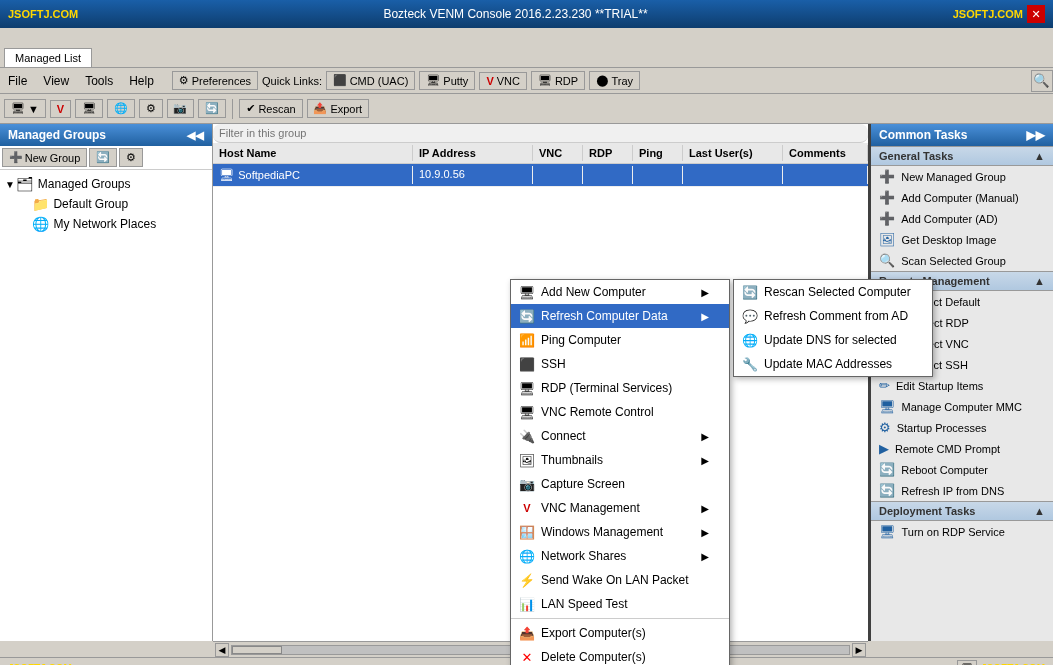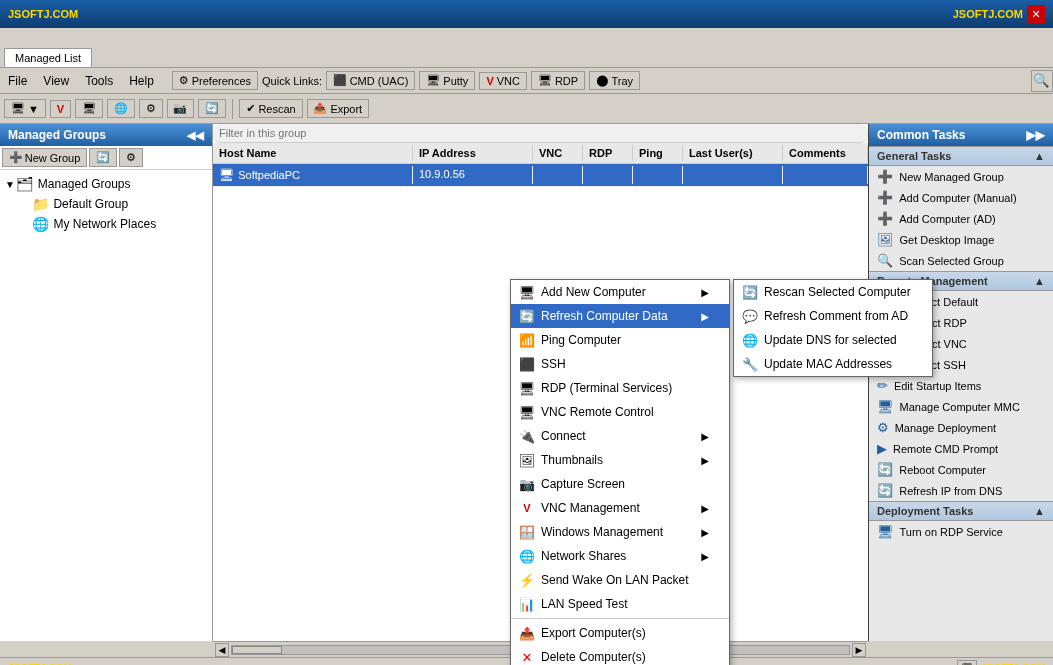--- a/index.html
+++ b/index.html
@@ -58,21 +58,21 @@
     .td { font-size: 11px; padding: 2px 6px; border-right: 1px solid #eee; flex-shrink: 0; overflow: hidden; text-overflow: ellipsis; white-space: nowrap; }
     .td.hostname { width: 200px; display: flex; align-items: center; gap: 4px; }
     .td.ip { width: 120px; }
     .td.vnc { width: 50px; }
     .td.rdp { width: 50px; }
     .td.ping { width: 50px; }
     .td.lastuser { width: 100px; }
     .td.comments { flex: 1; }
     
     
-    #right-panel { width: 185px; background: #e8e8e8; border-left: 1px solid #404040; display: flex; flex-direction: column; overflow: auto; }
+    #right-panel { width: 185px; background: #e8e8e8; border-left: 3px solid #404040; display: flex; flex-direction: column; overflow: auto; }
     .tasks-header { background: linear-gradient(to bottom, #4a90d9, #2060a0); color: white; font-weight: bold; padding: 4px 8px; font-size: 12px; display: flex; align-items: center; justify-content: space-between; }
     .tasks-section-header { background: linear-gradient(to bottom, #c8d8e8, #b0c8e0); padding: 3px 8px; font-size: 11px; font-weight: bold; color: #333; border-top: 1px solid #999; border-bottom: 1px solid #999; display: flex; align-items: center; justify-content: space-between; }
     .task-item { display: flex; align-items: center; gap: 6px; padding: 3px 8px; cursor: pointer; font-size: 11px; }
     .task-icon { font-size: 13px; color: #2060a0; flex-shrink: 0; }
     .task-icon.orange { color: #d06000; }
     
     
     #context-menu { position: absolute; top: 155px; left: 510px; background: white; border: 1px solid #666; box-shadow: 2px 2px 6px rgba(0,0,0,0.3); z-index: 1000; min-width: 220px; }
     .cm-item { display: flex; align-items: center; gap: 6px; padding: 4px 20px 4px 8px; cursor: pointer; font-size: 12px; position: relative; }
     .cm-item:hover, .cm-item.active { background: #316ac5; color: white; }
@@ -89,20 +89,21 @@
     #horiz-scroll { background: #d4d0c8; border-top: 1px solid #999; height: 16px; display: flex; align-items: center; padding: 0 2px; }
     .scroll-btn { width: 14px; height: 14px; background: #d4d0c8; border: 1px solid #999; cursor: pointer; display: flex; align-items: center; justify-content: center; font-size: 9px; }
     .scroll-track { flex: 1; height: 10px; background: #c0c0c0; border: 1px solid #999; margin: 0 2px; position: relative; }
     .scroll-thumb { width: 30px; height: 8px; background: #d4d0c8; border: 1px solid #888; position: absolute; left: 0; top: 0; }
   </style>
 </head>
 <body>
 
 <div id="title-bar">
   <span style="font-weight:bold;font-size:11px;color:#ffd700;">JSOFTJ.COM</span>
+  <span style="color:white;font-size:12px;">Bozteck VENM Console 2016.2.23.230 **TRIAL**</span>
   <div style="display:flex;align-items:center;gap:4px;">
     <span style="font-weight:bold;font-size:11px;color:#ffd700;">JSOFTJ.COM</span>
     <button style="background:#cc0000;color:white;border:none;width:18px;height:18px;cursor:pointer;font-size:11px;display:flex;align-items:center;justify-content:center;">✕</button>
   </div>
 </div>
 
 <div id="tab-bar">
   <div class="tab active">Managed List</div>
 </div>
 
@@ -304,21 +305,21 @@
     <div class="task-item">
       <span class="task-icon">✏</span>
       <span>Edit Startup Items</span>
     </div>
     <div class="task-item">
       <span class="task-icon">🖥</span>
       <span>Manage Computer MMC</span>
     </div>
     <div class="task-item">
       <span class="task-icon">⚙</span>
-      <span>Manage Deployment</span>
+      <span>Startup Processes</span>
     </div>
     <div class="task-item">
       <span class="task-icon">▶</span>
       <span>Remote CMD Prompt</span>
     </div>
     <div class="task-item">
       <span class="task-icon">🔄</span>
       <span>Reboot Computer</span>
     </div>
     <div class="task-item">

